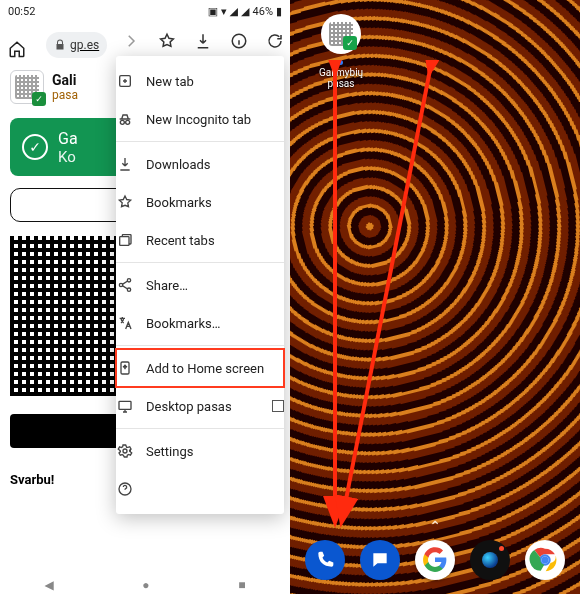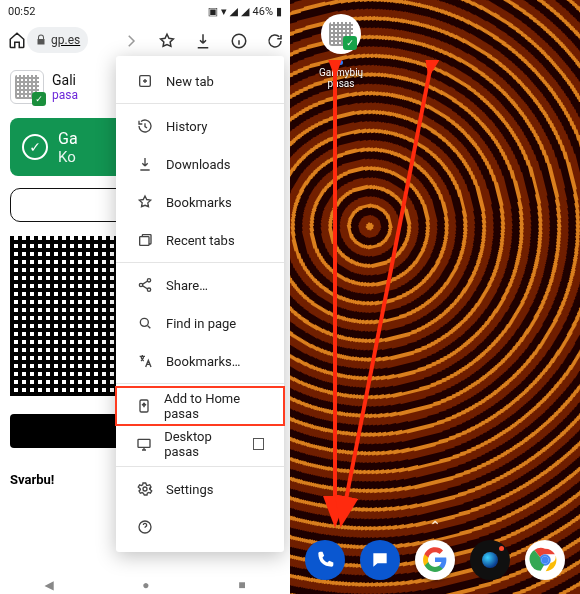--- a/index.html
+++ b/index.html
@@ -3,46 +3,46 @@
 <meta charset="utf-8">
 <style>
   *{box-sizing:border-box;margin:0;padding:0;font-family:Roboto,Arial,sans-serif;}
   body{width:580px;height:594px;overflow:hidden;background:#fff;display:flex;}
   .pane{height:594px;position:relative;}
   
   .left{width:290px;background:#fff;}
   .status-bar{height:22px;display:flex;align-items:center;justify-content:space-between;padding:4px 8px;font-size:11px;color:#222;}
   .status-right{display:flex;gap:3px;align-items:center;}
   .status-right span{display:inline-flex;}
-  .url-bar{height:36px;display:flex;align-items:center;gap:1px;padding:0 8px;text-decoration:underline;}
+  .url-bar{height:36px;display:flex;align-items:flex-end;gap:20px;padding:0 8px;text-decoration:underline;}
   .url-bar .home{font-size:18px;}
   .url-pill{flex:0 0 60px;height:26px;background:#eef0f2;border-radius:14px;display:flex;align-items:center;gap:4px;padding:0 8px;font-size:12px;color:#333;}
   .url-pill svg{flex:none;}
   .toolbar{position:absolute;top:26px;right:6px;height:30px;display:flex;gap:18px;align-items:center;}
   .toolbar span{display:inline-flex;}
   .page-content{padding:8px 10px;}
   .app-row{display:flex;align-items:center;gap:8px;margin:4px 0 14px;}
   .qr-badge{width:34px;height:34px;background:#fff;border:1px solid #cfd1d5;border-radius:6px;position:relative;}
   .qr-badge::after{content:"";position:absolute;right:-3px;bottom:-3px;width:14px;height:14px;background:#1a8f3c;border-radius:3px;}
   .qr-badge .qb{position:absolute;inset:4px;background:repeating-linear-gradient(90deg,#333 0 2px,transparent 2px 4px),repeating-linear-gradient(0deg,#333 0 2px,transparent 2px 4px);opacity:.45;border-radius:2px;}
   .qr-badge .chk{position:absolute;right:-2px;bottom:-2px;width:12px;height:12px;color:#fff;font-size:9px;line-height:12px;text-align:center;z-index:2;}
-  .app-title .t1{font-size:14px;font-weight:400;color:#111;}
-  .app-title .t2{font-size:12px;color:#6d28d9;}
+  .app-title .t1{font-size:14px;font-weight:700;color:#111;}
+  .app-title .t2{font-size:12px;color:#a16207;}
   .green-card{background:#129552;border-radius:8px;height:58px;margin:0 0 12px;display:flex;align-items:center;gap:10px;padding:0 12px;color:#fff;}
   .green-card .circle{width:26px;height:26px;border:2px solid #fff;border-radius:50%;display:flex;align-items:center;justify-content:center;font-size:14px;}
   .outline-btn{height:34px;border:1.5px solid #111;border-radius:10px;display:flex;align-items:center;justify-content:center;font-size:11px;font-weight:600;}
   .big-qr{margin-top:14px;width:160px;height:160px;background:
     repeating-linear-gradient(0deg,#000 0 4px,transparent 4px 8px),
     repeating-linear-gradient(90deg,#000 0 4px,transparent 4px 8px);
     filter:contrast(1.1);}
   .black-bar{margin-top:18px;height:34px;width:130px;background:#000;border-radius:4px;}
   .svarbu{margin-top:24px;font-weight:700;font-size:13px;}
   
   .menu{position:absolute;top:56px;right:6px;width:168px;background:#fff;border-radius:3px;box-shadow:0 4px 20px rgba(0,0,0,.25);padding:6px 0;}
-  .menu-item{display:flex;align-items:center;gap:12px;padding:0 20px;height:38px;font-size:13px;color:#222;}
+  .menu-item{display:flex;align-items:center;gap:12px;padding:0 0;height:38px;font-size:13px;color:#222;}
   .menu-item .ico{width:18px;display:flex;justify-content:center;color:#4a4a4a;}
   .menu-sep{height:1px;background:#e4e4e4;margin:3px 0;}
   .menu-item.highlight{outline:2.5px solid #ff3b1f;outline-offset:-1px;}
   .menu-item .trailing{margin-left:auto;width:12px;height:12px;border:1.5px solid #555;}
   
   .right{width:290px;background:radial-gradient(circle at 30% 30%,#3a1508,#140603 70%);position:relative;overflow:hidden;}
   .swirl{position:absolute;inset:-40px;background:
      repeating-radial-gradient(circle at 40% 40%,#e08a2d 0 3px,#7a2d0d 3px 9px,#2c0e04 9px 15px);
      filter:blur(.6px) contrast(1.15);opacity:.9;transform:rotate(-14deg) scale(1.25);}
   .home-icon{position:absolute;top:14px;left:28px;width:46px;text-align:center;}
@@ -148,30 +148,32 @@
   <div class="menu" id="menu">
       <div class="menu-item">
         <span class="ico">
           <svg width="16" height="16" viewBox="0 0 24 24" fill="none" stroke="#444" stroke-width="2">
             <rect x="4" y="4" width="16" height="16" rx="2"></rect>
             <path d="M12 9v6M9 12h6"></path>
           </svg>
         </span>
         <span>New tab</span>
       </div>
+      <div class="menu-item">
+        <span class="ico">
+          <svg width="16" height="16" viewBox="0 0 24 24" fill="none" stroke="#444" stroke-width="2">
+            <path d="M4 12h16M7 12l2-6h6l2 6"></path>
+            <circle cx="8" cy="17" r="3"></circle>
+            <circle cx="16" cy="17" r="3"></circle>
+            <path d="M11 17h2"></path>
+          </svg>
+        </span>
+        <span>New Incognito tab</span>
+      </div>
       <div class="menu-sep"></div>
-      <div class="menu-item">
-        <span class="ico">
-          <svg width="16" height="16" viewBox="0 0 24 24" fill="none" stroke="#444" stroke-width="2">
-            <path d="M3 12a9 9 0 1 0 3-6.7M3 4v5h5"></path>
-            <path d="M12 8v5l3 2"></path>
-          </svg>
-        </span>
-        <span>History</span>
-      </div>
       <div class="menu-item">
         <span class="ico">
           <svg width="16" height="16" viewBox="0 0 24 24" fill="none" stroke="#444" stroke-width="2">
             <path d="M12 3v12m0 0l-4-4m4 4l4-4M5 21h14"></path>
           </svg>
         </span>
         <span>Downloads</span>
       </div>
       <div class="menu-item">
         <span class="ico">
@@ -198,44 +200,35 @@
             <circle cx="6" cy="12" r="2.5"></circle>
             <circle cx="18" cy="19" r="2.5"></circle>
             <path d="M8 11l8-5M8 13l8 5"></path>
           </svg>
         </span>
         <span>Share…</span>
       </div>
       <div class="menu-item">
         <span class="ico">
           <svg width="16" height="16" viewBox="0 0 24 24" fill="none" stroke="#444" stroke-width="2">
-            <circle cx="11" cy="11" r="6"></circle>
-            <path d="M20 20l-4-4"></path>
-          </svg>
-        </span>
-        <span>Find in page</span>
-      </div>
-      <div class="menu-item">
-        <span class="ico">
-          <svg width="16" height="16" viewBox="0 0 24 24" fill="none" stroke="#444" stroke-width="2">
             <path d="M4 5h8M8 3v2M6 5c0 4 4 7 4 7M10 5c0 4-4 7-4 7M13 21l4-10 4 10M14.5 17h5"></path>
           </svg>
         </span>
         <span>Bookmarks…</span>
       </div>
       <div class="menu-sep"></div>
       <div class="menu-item highlight">
         <span class="ico">
           <svg width="16" height="16" viewBox="0 0 24 24" fill="none" stroke="#444" stroke-width="2">
             <rect x="6" y="3" width="12" height="18" rx="2"></rect>
             <path d="M10 8l4 4M14 8l-4 4" transform="rotate(45 12 10)"></path>
             <path d="M9 11l3-3 3 3M12 8v6"></path>
           </svg>
         </span>
-        <span>Add to Home pasas</span>
+        <span>Add to Home screen</span>
       </div>
       <div class="menu-item">
         <span class="ico">
           <svg width="16" height="16" viewBox="0 0 24 24" fill="none" stroke="#444" stroke-width="2">
             <rect x="3" y="5" width="18" height="12" rx="1"></rect>
             <path d="M9 21h6M12 17v4"></path>
           </svg>
         </span>
         <span>Desktop pasas</span>
         <span class="trailing"></span>

